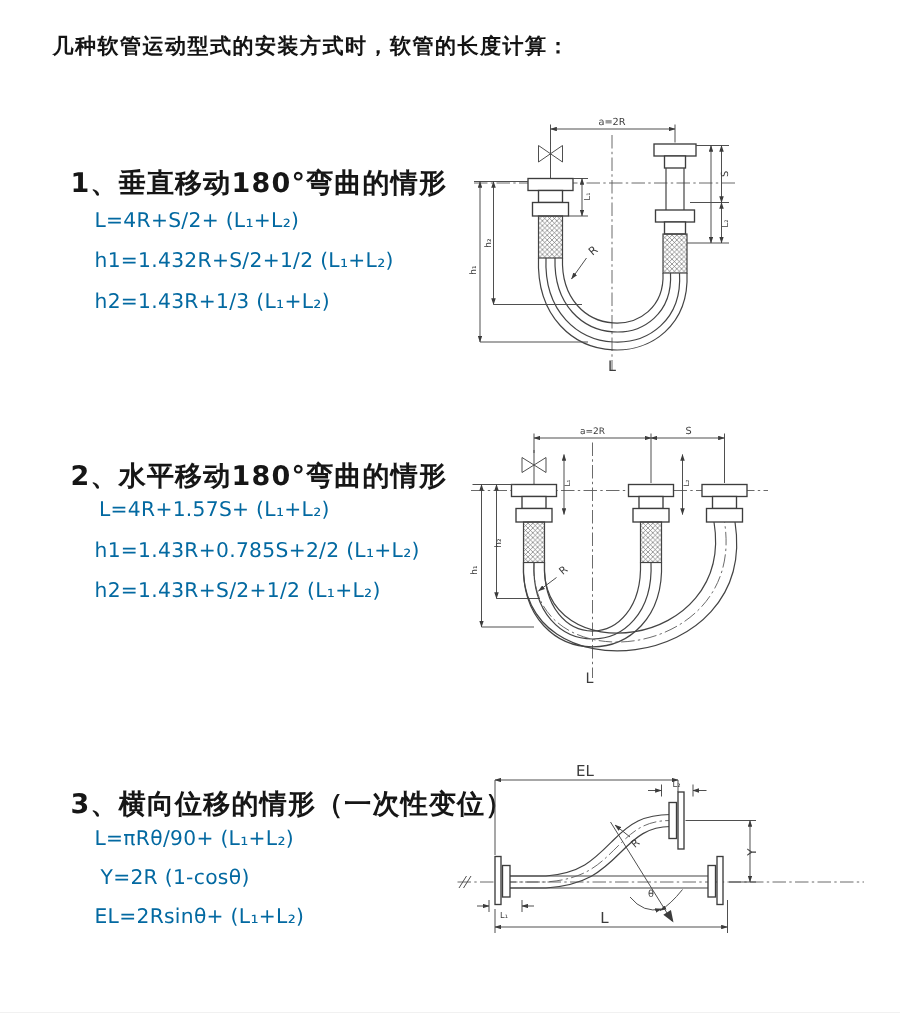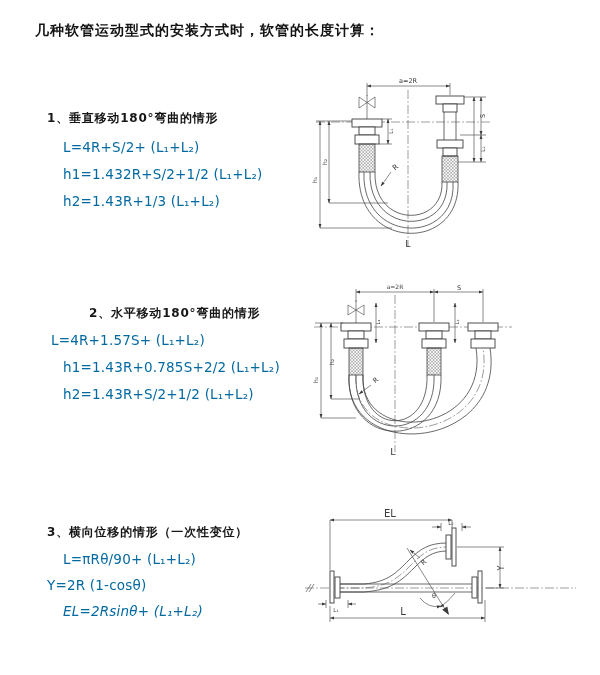--- a/index.html
+++ b/index.html
@@ -1,19 +1,19 @@
 <!DOCTYPE html>
 <html><head>
 <meta charset="utf-8">
 <style>
   html,body{margin:0;padding:0;background:#e8e8e8;}
   .page{position:relative;width:600px;height:675px;background:#ffffff;overflow:hidden;
         font-family:"DejaVu Sans","Liberation Sans",sans-serif;color:#1c1c1c;}
   .doc-title{position:absolute;left:35px;top:22px;font-size:14px;font-weight:700;letter-spacing:1px;color:#141414;text-align:center;}
-  .sec-heading{position:absolute;font-size:12px;font-weight:700;letter-spacing:0.8px;color:#161616;}
+  .sec-heading{position:absolute;font-size:18px;font-weight:700;letter-spacing:0.8px;color:#161616;}
   .formula{position:absolute;font-size:13.5px;font-weight:500;color:#0369a1;letter-spacing:0.2px;}
   svg{position:absolute;overflow:visible;}
   svg text{fill:#3c3c3c;font-family:"DejaVu Sans","Liberation Sans",sans-serif;}
   .thin{stroke:#4a4a4a;stroke-width:0.65;fill:none;}
   .pipe{stroke:#3d3d3d;stroke-width:0.9;fill:#ffffff;}
   .hose{stroke:#444444;stroke-width:0.8;fill:none;}
   .cl{stroke:#5a5a5a;stroke-width:0.6;fill:none;stroke-dasharray:9 2.2 1.6 2.2;}
 </style>
 </head>
 <body>
@@ -108,22 +108,22 @@
       <line class="thin" x1="474" y1="97" x2="474" y2="162" marker-start="url(#m1)" marker-end="url(#m1)"></line>
       <line class="thin" x1="481" y1="97" x2="481" y2="135" marker-start="url(#m1)" marker-end="url(#m1)"></line>
       <line class="thin" x1="481" y1="135" x2="481" y2="162" marker-start="url(#m1)" marker-end="url(#m1)"></line>
       <text x="485" y="116" font-size="6.5" text-anchor="middle" transform="rotate(-90 485 116)">S</text>
       <text x="485" y="149" font-size="5.5" text-anchor="middle" transform="rotate(-90 485 149)">L₂</text>
     </g>
 
     <text x="408" y="247" font-size="9.5" text-anchor="middle" fill="#2c2c2c">L</text>
   </svg>
 
-  <div class="sec-heading" style="left:47px;top:305px;margin-left:42px;">2、水平移动180°弯曲的情形</div>
-  <div class="formula" style="left:51px;top:332px;">L=4R+1.57S+ (L₁+L₂)</div>
+  <div class="sec-heading" style="left:47px;top:305px;">2、水平移动180°弯曲的情形</div>
+  <div class="formula" style="left:66px;top:332px;">L=4R+1.57S+ (L₁+L₂)</div>
   <div class="formula" style="left:63px;top:359px;">h1=1.43R+0.785S+2/2 (L₁+L₂)</div>
   <div class="formula" style="left:63px;top:386px;">h2=1.43R+S/2+1/2 (L₁+L₂)</div>
 
   <svg style="left:308px;top:283px;width:210px;height:180px;" viewBox="308 283 210 180">
     <defs>
       <marker id="m2" viewBox="0 0 6 4" refX="5.6" refY="2" markerWidth="7" markerHeight="5" orient="auto-start-reverse">
         <path d="M0,0 L6,2 L0,4 Z" fill="#3c3c3c"></path>
       </marker>
       <pattern id="p2" patternUnits="userSpaceOnUse" width="3.2" height="3.2">
         <path d="M0,3.2 L3.2,0 M0,0 L3.2,3.2" stroke="#5c5c5c" stroke-width="0.4"></path>
@@ -202,22 +202,22 @@
     <g>
       <line class="thin" x1="371" y1="385" x2="359" y2="394" marker-end="url(#m2)"></line>
       <text x="377" y="382" font-size="7" text-anchor="middle" transform="rotate(-40 377 382)">R</text>
     </g>
 
     <text x="393" y="455" font-size="9.5" text-anchor="middle" fill="#2c2c2c">L</text>
   </svg>
 
   <div class="sec-heading" style="left:47px;top:524px;">3、横向位移的情形（一次性变位）</div>
   <div class="formula" style="left:63px;top:551px;text-align:center;">L=πRθ/90+ (L₁+L₂)</div>
-  <div class="formula" style="left:47px;top:577px;text-align:center;">Y=2R (1-cosθ)</div>
-  <div class="formula" style="left:63px;top:603px;font-style:italic;">EL=2Rsinθ+ (L₁+L₂)</div>
+  <div class="formula" style="left:67px;top:577px;text-align:center;">Y=2R (1-cosθ)</div>
+  <div class="formula" style="left:63px;top:603px;">EL=2Rsinθ+ (L₁+L₂)</div>
 
   <svg style="left:300px;top:512px;width:210px;height:118px;" viewBox="300 512 210 118">
     <defs>
       <marker id="m3" viewBox="0 0 6 4" refX="5.6" refY="2" markerWidth="7" markerHeight="5" orient="auto-start-reverse">
         <path d="M0,0 L6,2 L0,4 Z" fill="#3c3c3c"></path>
       </marker>
     </defs>
 
     <g>
       <line class="cl" x1="305" y1="588" x2="576" y2="588"></line>

